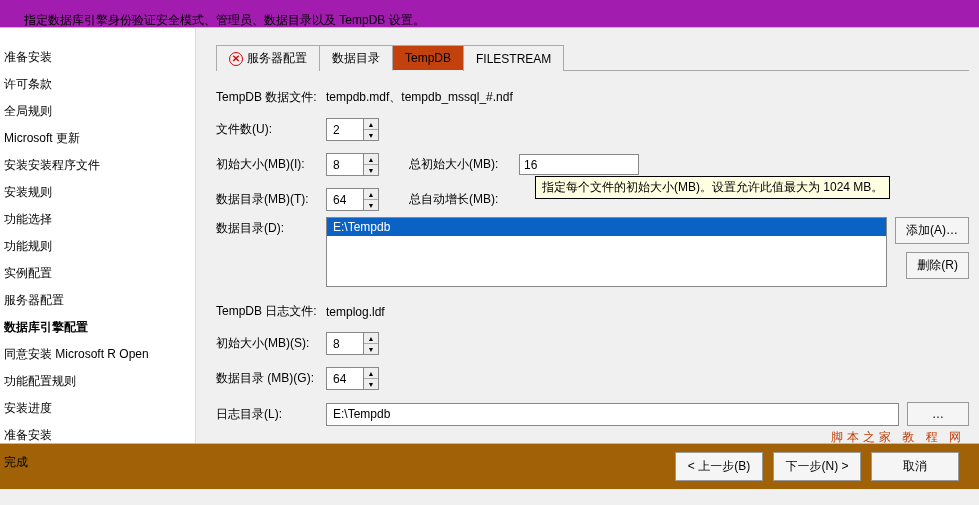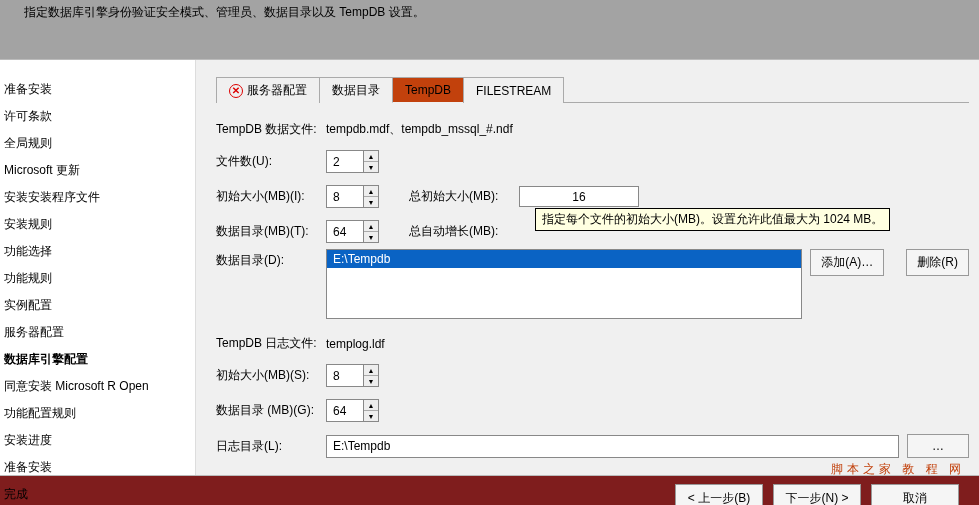--- a/index.html
+++ b/index.html
@@ -6,24 +6,24 @@
     body {
       font-family: "Microsoft YaHei", "SimSun", Arial, sans-serif;
       font-size: 12px;
       background: #f0f0f0;
       color: #000;
       width: 979px;
       height: 505px;
       overflow: hidden;
     }
     .header-bar {
-      background: #a3a3a3;
+      background: #a21caf;
       border-bottom: 1px solid #bbb;
-      padding: 4px 24px;
-      height: 60px;
+      padding: 12px 24px;
+      height: 28px;
     }
     .main-area {
       display: flex;
       height: calc(100% - 90px);
     }
     .sidebar {
       width: 196px;
       background: #fff;
       border-right: 1px solid #ddd;
       padding-top: 16px;
@@ -75,43 +75,43 @@
     .spinner input {
       width:38px;border:1px solid #888;padding:2px 6px;font-size:12px;
     }
     .spinner-btns {
       display:flex;flex-direction:column;width:15px;border:1px solid #888;border-left:none;
     }
     .spinner-btns button {
       flex:1;font-size:7px;line-height:1;border:none;background:#eee;cursor:pointer;
     }
     .spinner-btns button:first-child{border-bottom:1px solid #aaa;}
-    .wide-input { width:54px;padding:2px 4px;border:1px solid #888;height:21px;font-size:12px;text-align:center; }
+    .wide-input { width:54px;padding:2px 4px;border:1px solid #888;height:21px;font-size:12px; }
     .path-list {
       border:1px solid #888;background:#fff;height:70px;flex:1;margin-right:8px;
     }
     .path-list-item {
       background:#0a63c4;color:#fff;padding:2px 6px;
     }
-    .side-btns { display:flex;flex-direction:row;gap:22px;align-items:flex-end; }
+    .side-btns { display:flex;flex-direction:column;gap:8px;align-items:flex-end; }
     .btn {
       border:1px solid #999;background:#f5f5f5;padding:4px 10px;cursor:pointer;
       font-size:12px;min-width:62px;
     }
     .text-input-wide {
       flex:1;border:1px solid #888;background:#fff;padding:3px 6px;font-size:12px;height:23px;
     }
     .browse-btn { width:62px;margin-left:8px; }
     .tooltip {
       position:absolute;left:327px;top:148px;
       background:#ffffe1;border:1px solid #000;padding:2px 6px;font-size:12px;z-index:10;margin-left:12px;
     }
     .footer {
       height:46px;border-top:1px solid #bbb;display:flex;justify-content:flex-end;
-      align-items:center;padding-right:20px;gap:10px;background:#7f1d1d;
+      align-items:center;padding-right:20px;gap:10px;background:#a16207;
     }
     .footer .btn { min-width:88px;padding:5px 10px; }
     .watermark{
       position:absolute;right:14px;bottom:-3px;color:#c2410c;font-size:12px;letter-spacing:4px;
     }
   </style>
 </head>
 <body>
 
 <div class="header-bar">

